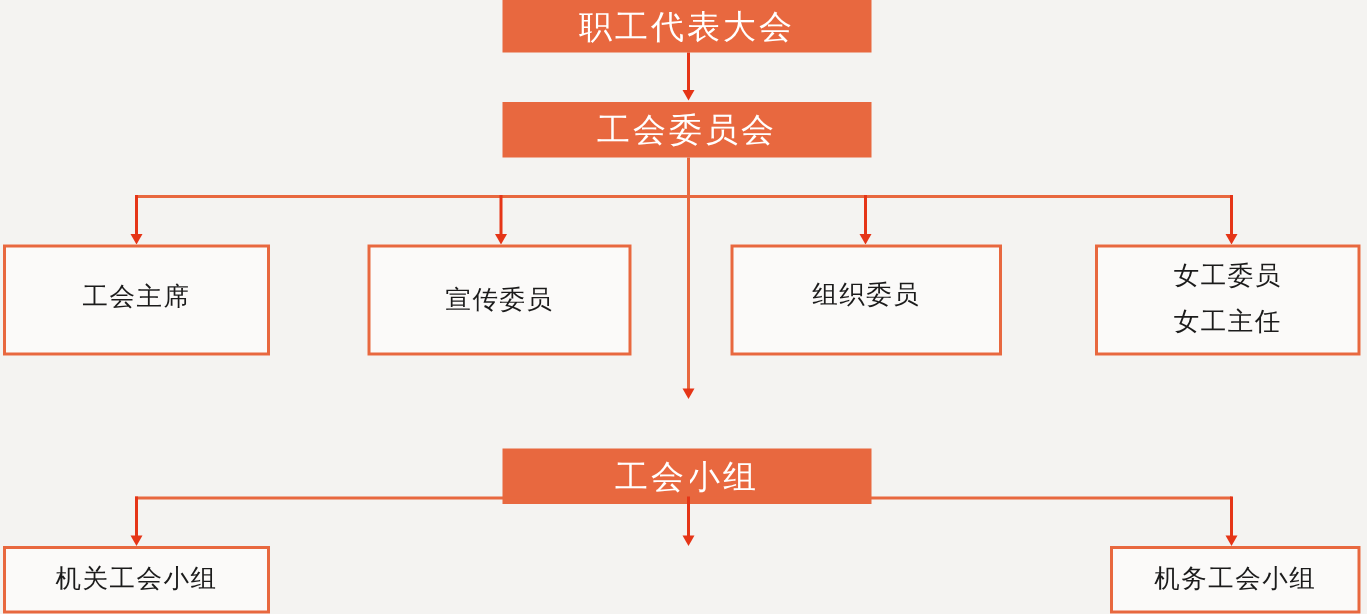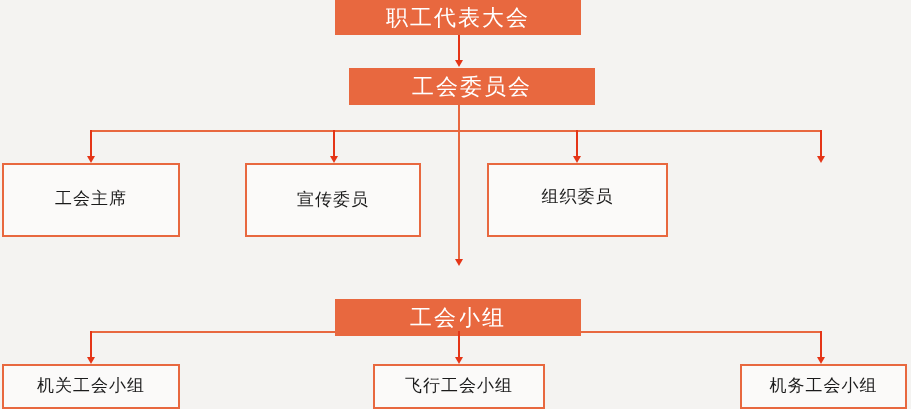--- a/index.html
+++ b/index.html
@@ -77,21 +77,21 @@
 
 <div id="chart">
 
   <div class="node filled" style="left:335px; top:0px; width:246px; height:35px;">
     <span>职工代表大会</span>
   </div>
 
   <div class="arrow-stem" style="left:458px; top:35px; height:26px;"></div>
   <div class="arrow" style="left:455px; top:60px;"></div>
 
-  <div class="node filled" style="left:335px; top:68px; width:246px; height:37px;margin-left:14px;">
+  <div class="node filled" style="left:335px; top:68px; width:246px; height:37px;">
     <span>工会委员会</span>
   </div>
 
   <div class="conn v" style="left:458px; top:105px; height:26px;"></div>
 
   <div class="conn h" style="left:90px; top:130px; width:731px;"></div>
 
   <div class="arrow-stem" style="left:90px; top:130px; height:28px;"></div>
   <div class="arrow" style="left:87px; top:156px;"></div>
 
@@ -112,20 +112,24 @@
   </div>
 
   <div class="node outlined" style="left:245px; top:163px; width:176px; height:74px;">
     <span>宣传委员</span>
   </div>
 
   <div class="node outlined two-line" style="left:487px; top:163px; width:181px; height:74px;">
     <span class="line1">组织委员</span>
   </div>
 
+  <div class="node outlined two-line" style="left:730px; top:163px; width:177px; height:74px;">
+    <span class="line1">女工委员</span>
+    <span class="line2">女工主任</span>
+  </div>
 
   <div class="node filled" style="left:335px; top:267px; width:246px; height:37px;margin-top:32px;">
     <span>工会小组</span>
   </div>
 
   <div class="conn v" style="left:458px; top:304px; height:27px;"></div>
 
   <div class="conn h" style="left:90px; top:331px; width:731px;"></div>
 
   <div class="arrow-stem" style="left:90px; top:331px; height:28px;"></div>
@@ -134,21 +138,18 @@
   <div class="arrow-stem" style="left:820px; top:331px; height:28px;"></div>
   <div class="arrow" style="left:817px; top:357px;"></div>
 
   <div class="arrow-stem" style="left:458px; top:331px; height:28px;"></div>
   <div class="arrow" style="left:455px; top:357px;"></div>
 
   <div class="node outlined" style="left:2px; top:364px; width:178px; height:45px;">
     <span>机关工会小组</span>
   </div>
 
-  <div class="node outlined" style="left:373px; top:364px; width:172px; height:45px;">
-    <span>飞行工会小组</span>
-  </div>
 
   <div class="node outlined" style="left:740px; top:364px; width:167px; height:45px;">
     <span>机务工会小组</span>
   </div>
 
 </div>
 
 </body></html>

